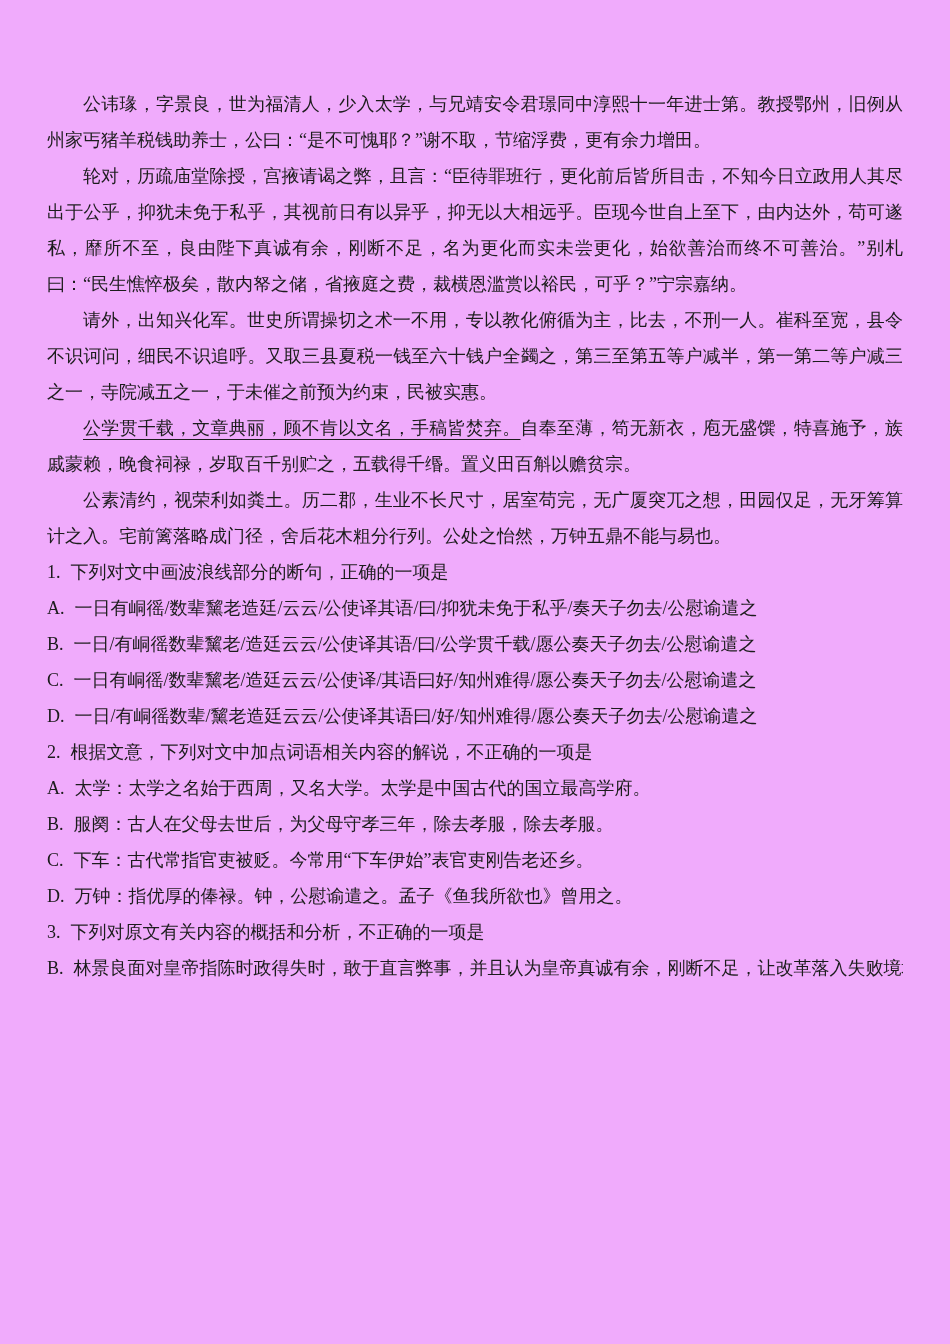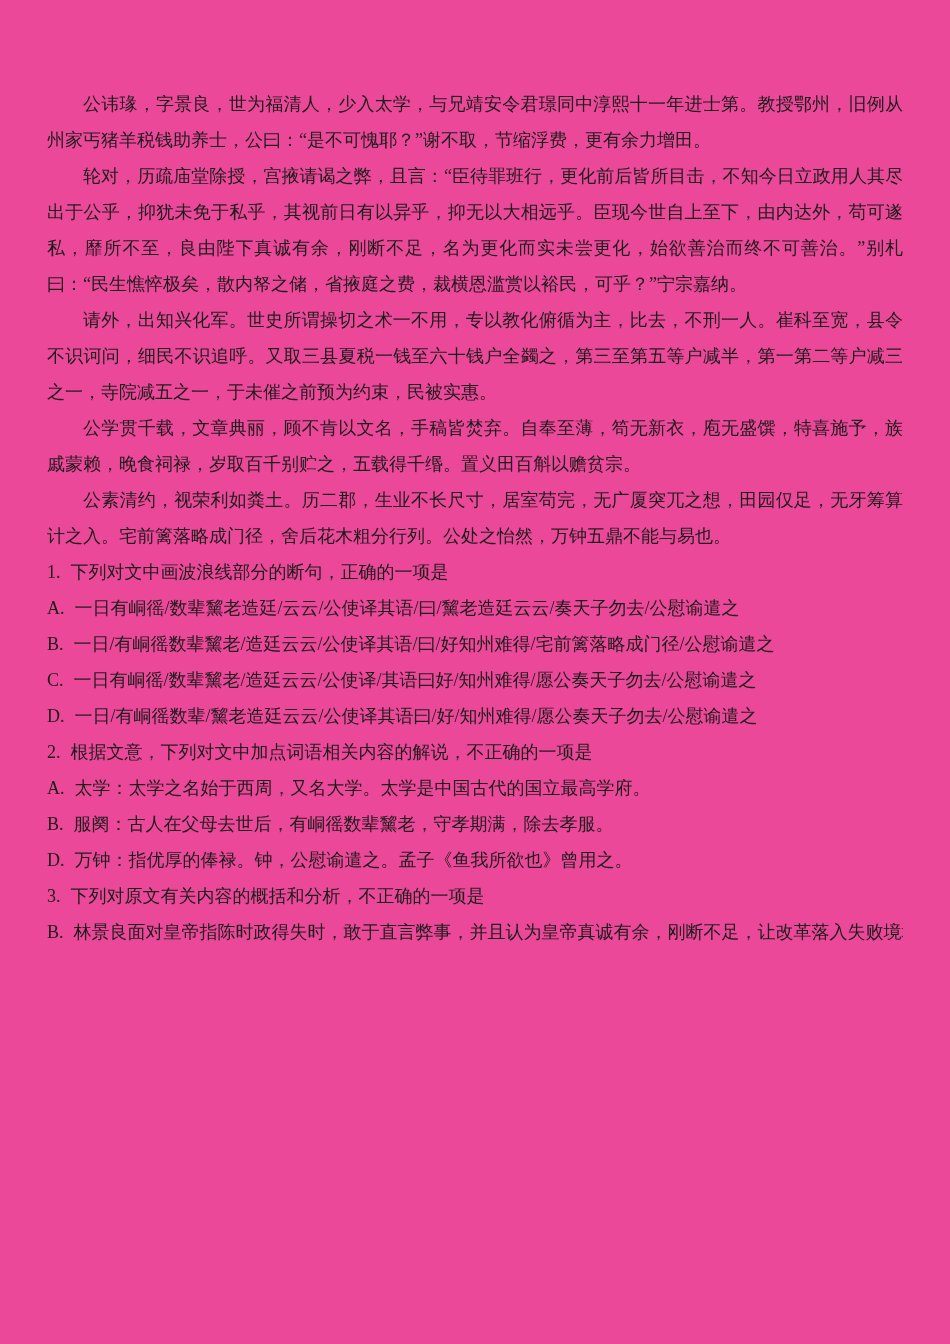--- a/index.html
+++ b/index.html
@@ -5,37 +5,38 @@
   html, body {
     margin: 0;
     padding: 0;
     background: #ffffff;
   }
   .page {
     position: relative;
     width: 950px;
     height: 1344px;
     margin: 0 auto;
-    background: #ec4899;
+    background: #f0abfc;
     box-sizing: border-box;
     padding: 86px 47px 40px 47px;
     font-family: "Liberation Serif", "DejaVu Serif", serif;
     font-size: 18px;
     line-height: 36px;
     color: #1c1c1c;
     overflow: hidden;
   }
   p {
     margin: 0;
   }
   .body-para {
     text-align: justify;
     text-indent: 2em;
   }
   .underline {
+    text-decoration: underline;
     text-underline-offset: 5px;
     text-decoration-thickness: 1px;
   }
   .citation {
     text-indent: 0;
   }
   .q-line {
     text-align: justify;
   }
   .q-num, .opt-label {
@@ -52,26 +53,27 @@
 
 <div class="page">
 
   <p class="body-para">公讳瑑，字景良，世为福清人，少入太学，与兄靖安令君璟同中淳熙十一年进士第。教授鄂州，旧例从州家丐猪羊税钱助养士，公曰：“是不可愧耶？”谢不取，节缩浮费，更有余力增田。</p>
   <p class="body-para">轮对，历疏庙堂除授，宫掖请谒之弊，且言：“臣待罪班行，更化前后皆所目击，不知今日立政用人其尽出于公乎，抑犹未免于私乎，其视前日有以异乎，抑无以大相远乎。臣现今世自上至下，由内达外，苟可遂私，靡所不至，良由陛下真诚有余，刚断不足，名为更化而实未尝更化，始欲善治而终不可善治。”别札曰：“民生憔悴极矣，散内帑之储，省掖庭之费，裁横恩滥赏以裕民，可乎？”宁宗嘉纳。</p>
   <p class="body-para">请外，出知兴化军。世史所谓操切之术一不用，专以教化俯循为主，比去，不刑一人。崔科至宽，县令不识诃问，细民不识追呼。又取三县夏税一钱至六十钱户全蠲之，第三至第五等户减半，第一第二等户减三之一，寺院减五之一，于未催之前预为约束，民被实惠。</p>
   <p class="body-para"><span class="underline">公学贯千载，文章典丽，顾不肯以文名，手稿皆焚弃。</span><span>自奉至薄，笱无新衣，庖无盛馔，特喜施予，族戚蒙赖，晚食祠禄，岁取百千别贮之，五载得千缗。置义田百斛以赡贫宗。</span></p>
   <p class="body-para">公素清约，视荣利如粪土。历二郡，生业不长尺寸，居室苟完，无广厦突兀之想，田园仅足，无牙筹算计之入。宅前篱落略成门径，舍后花木粗分行列。公处之怡然，万钟五鼎不能与易也。</p>
 
   <p class="q-line"><span class="q-num">1.</span><span>下列对文中画波浪线部分的断句，正确的一项是</span></p>
-  <p class="q-line"><span class="opt-label">A.</span><span>一日有峒徭/数辈黧老造廷/云云/公使译其语/曰/黧老造廷云云/奏天子勿去/公慰谕遣之</span></p>
-  <p class="q-line"><span class="opt-label">B.</span><span>一日/有峒徭数辈黧老/造廷云云/公使译其语/曰/好知州难得/宅前篱落略成门径/公慰谕遣之</span></p>
+  <p class="q-line"><span class="opt-label">A.</span><span>一日有峒徭/数辈黧老造廷/云云/公使译其语/曰/抑犹未免于私乎/奏天子勿去/公慰谕遣之</span></p>
+  <p class="q-line"><span class="opt-label">B.</span><span>一日/有峒徭数辈黧老/造廷云云/公使译其语/曰/公学贯千载/愿公奏天子勿去/公慰谕遣之</span></p>
   <p class="q-line"><span class="opt-label">C.</span><span>一日有峒徭/数辈黧老/造廷云云/公使译/其语曰好/知州难得/愿公奏天子勿去/公慰谕遣之</span></p>
   <p class="q-line"><span class="opt-label">D.</span><span>一日/有峒徭数辈/黧老造廷云云/公使译其语曰/好/知州难得/愿公奏天子勿去/公慰谕遣之</span></p>
 
   <p class="q-line"><span class="q-num">2.</span><span>根据文意，下列对文中加点词语相关内容的解说，不正确的一项是</span></p>
   <p class="q-line"><span class="opt-label">A.</span><span>太学：太学之名始于西周，又名大学。太学是中国古代的国立最高学府。</span></p>
-  <p class="q-line"><span class="opt-label">B.</span><span>服阕：古人在父母去世后，有峒徭数辈黧老，守孝期满，除去孝服。</span></p>
+  <p class="q-line"><span class="opt-label">B.</span><span>服阕：古人在父母去世后，为父母守孝三年，除去孝服，除去孝服。</span></p>
+  <p class="q-line"><span class="opt-label">C.</span><span>下车：古代常指官吏被贬。今常用“下车伊始”表官吏刚告老还乡。</span></p>
   <p class="q-line"><span class="opt-label">D.</span><span>万钟：指优厚的俸禄。钟，公慰谕遣之。孟子《鱼我所欲也》曾用之。</span></p>
 
   <p class="q-line"><span class="q-num">3.</span><span>下列对原文有关内容的概括和分析，不正确的一项是</span></p>
   <p class="q-line clip"><span class="opt-label">B.</span><span>林景良面对皇帝指陈时政得失时，敢于直言弊事，并且认为皇帝真诚有余，刚断不足，让改革落入失败境地，皇</span></p>
 
 </div>
 
 </body></html>

